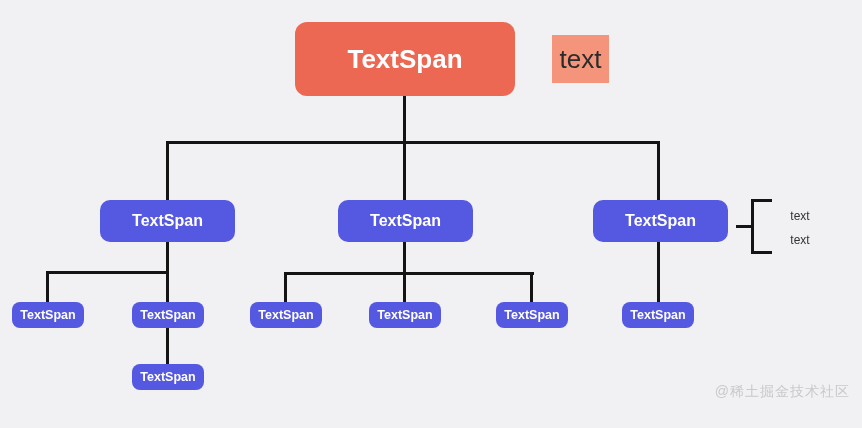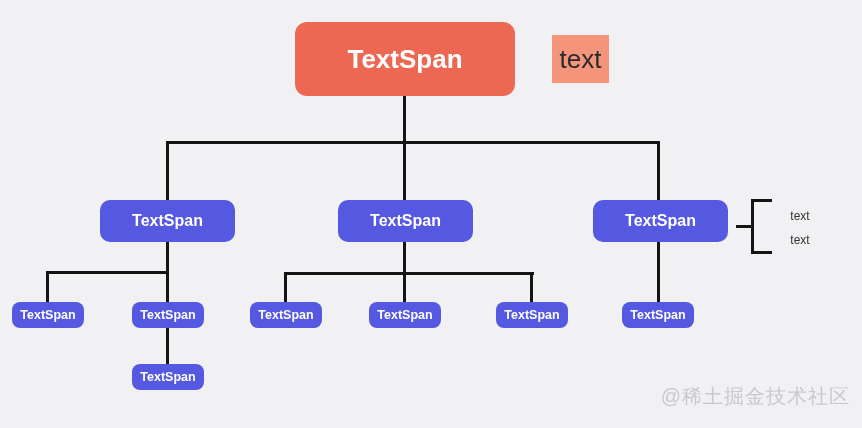--- a/index.html
+++ b/index.html
@@ -90,21 +90,21 @@
     left:766px;top:204px;width:68px;
     color:var(--annotation-color);
     font-size:12px;
     line-height:24px;
     text-align:center;
   }
   .watermark{
     position:absolute;
     left:640px;top:383px;width:210px;
     color:var(--watermark-color);
-    font-size:20px;
+    font-size:14px;
     text-align:right;
     letter-spacing:1px;
   }
 </style>
 </head>
 <body style="background: rgb(241, 241, 243);">
 
 <div class="canvas" style="background: rgb(241, 241, 243);">
 
   <div class="line v-root"></div>

